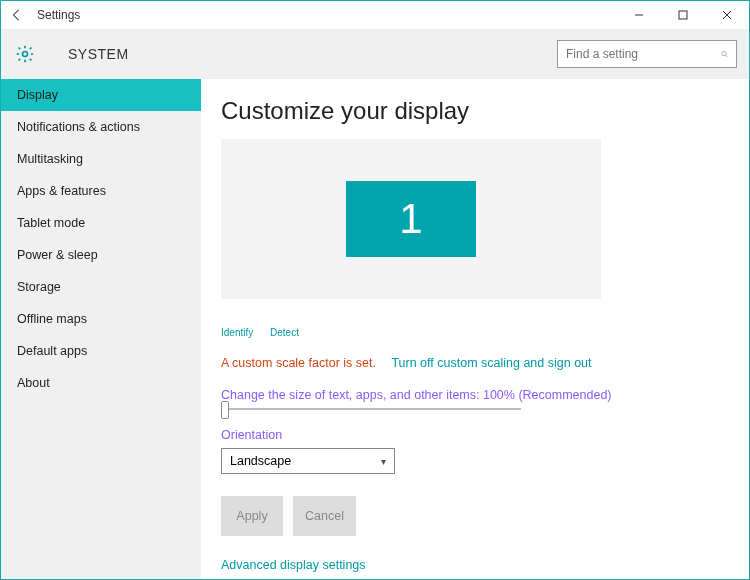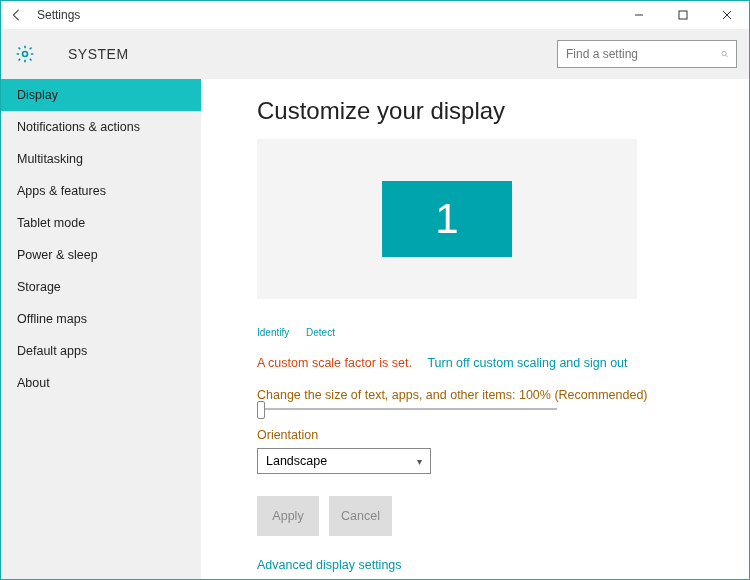--- a/index.html
+++ b/index.html
@@ -11,35 +11,35 @@
   .winbtn { width: 44px; height: 28px; display: flex; align-items: center; justify-content: center; font-size: 10px; color: #333; }
   .winbtn svg { width: 10px; height: 10px; }
   .header { height: 50px; background: #f0f0f0; display: flex; align-items: center; padding: 0 12px; }
   .gear { width: 24px; height: 24px; color: #0099a8; margin-right: 8px; display:flex; align-items:center; justify-content:center;}
   .gear svg { width: 20px; height: 20px; }
   .header .section { font-size: 14px; color: #333; letter-spacing: 0.5px; margin-left: 23px; }
   .header .spacer { flex: 1; }
   .searchbox { width: 180px; height: 28px; border: 1px solid #999; background: #fff; display: flex; align-items: center; padding: 0 8px; }
   .searchbox input { border: none; outline: none; flex: 1; font-size: 12px; color: #14532d; background: transparent; }
   .searchbox .sicon { width: 14px; height: 14px; color: #666; }
-  .body { display: flex; height: calc(580px - 28px - 50px - 2px); gap: 36px; }
+  .body { display: flex; height: calc(580px - 28px - 50px - 2px); }
   .sidebar { width: 200px; background: #f0f0f0; padding-top: 0; }
   .sidebar .item { height: 32px; display: flex; align-items: center; padding: 0 16px; font-size: 12.5px; color: #222; cursor: default; }
   .sidebar .item.active { background: #18c1c1; }
   .content { flex: 1; padding: 18px 20px 20px 20px; overflow: auto; }
   .content h1 { font-size: 24px; font-weight: 400; color: #222; margin-bottom: 14px; }
   .monitor-area { width: 380px; height: 160px; background: #f4f4f4; display: flex; align-items: center; justify-content: center; }
   .monitor { width: 130px; height: 76px; background: #00a4ac; color: #fff; display: flex; align-items: center; justify-content: center; font-size: 42px; font-weight: 300; }
   .links-row { margin-top: 28px; font-size: 10px; }
   .link { color: #0099a8; cursor: pointer; }
   .links-row .link + .link { margin-left: 14px; }
   .warn-row { margin-top: 18px; font-size: 12.5px; }
   .warn { color: #d24615; }
   .warn-row .link { margin-left: 12px; }
-  .label { margin-top: 18px; font-size: 12.5px; color: #a16207; }
+  .label { margin-top: 18px; font-size: 12.5px; color: #8b5cf6; }
   .slider-wrap { margin-top: 6px; width: 300px; display:flex; align-items:center; }
   .slider-track { flex:1; height: 2px; background: #bbb; position: relative; }
   .slider-thumb { position: absolute; left: 0; top: -7px; width: 8px; height: 18px; background: #fff; border: 1px solid #888; border-radius:2px;}
   .dropdown { margin-top: 6px; width: 174px; height: 26px; border: 1px solid #888; display: flex; align-items: center; padding: 0 8px; font-size: 12.5px; justify-content: space-between; }
   .dropdown .chev { font-size: 10px; color: #555;}
   .btn-row { margin-top: 22px; display: flex; gap: 10px; }
   .btn { min-width: 62px; height: 40px; background: #ddd; color: #888; border: none; display: flex; align-items: center; justify-content: center; font-size: 12.5px; padding: 0 12px; }
   .adv { margin-top: 22px; font-size: 12.5px; }
 </style>
 </head>

